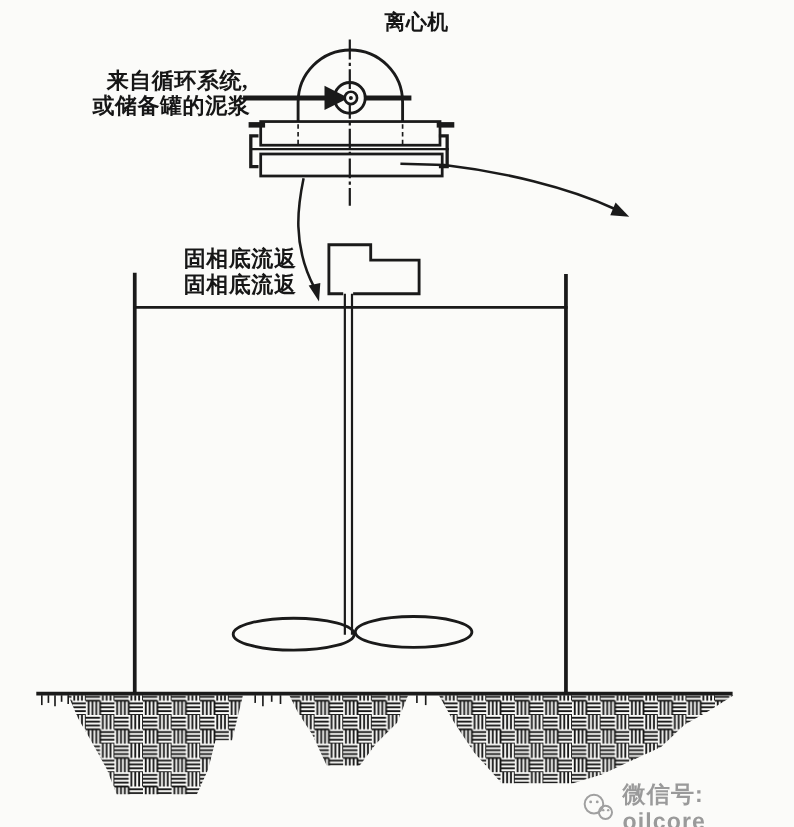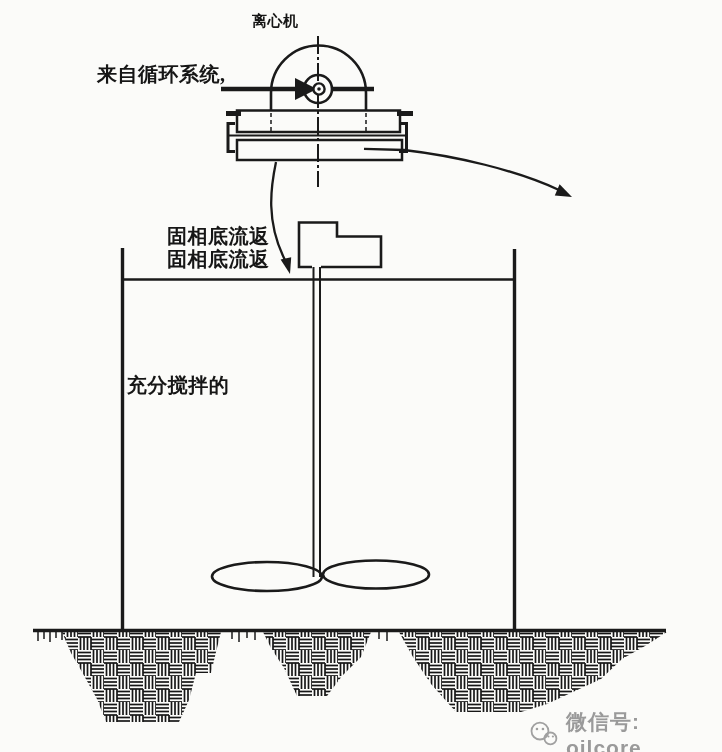--- a/index.html
+++ b/index.html
@@ -5,21 +5,21 @@
   html,body{margin:0;padding:0;background:#e8e8e6;}
   #page{
     position:relative;width:722px;height:752px;background:#fbfbf9;
     font-family:"Liberation Sans", sans-serif;overflow:hidden;
   }
   .lbl{
     position:absolute;color:#161616;font-weight:700;font-size:20px;
     line-height:22.5px;white-space:nowrap;letter-spacing:0.5px;
   }
   .lbl div{white-space:nowrap;}
-  #centrifuge-label{left:252px;top:10px;width:140px;text-align:left;font-size:15px;}
+  #centrifuge-label{left:268px;top:10px;width:140px;text-align:right;font-size:19px;}
   #feed-label{left:84px;top:63px;text-align:left;}
   #feed-label .l1{margin-left:13px;font-family:Liberation Serif, serif;}
   #overflow-label{left:458px;top:199px;width:234px;text-align:center;}
   #underflow-label{left:167px;top:225px;text-align:left;}
   #tank-label{left:126px;top:374px;width:104px;text-align:center;}
   #watermark{
     position:absolute;left:528px;top:708px;display:flex;align-items:center;
     color:#9a9a9a;font-weight:700;font-size:21px;letter-spacing:1px;
   }
   #watermark .wm-text{margin-left:6px;}
@@ -134,30 +134,30 @@
         <line x1="379" y1="632" x2="379" y2="639"></line>
         <line x1="387" y1="632" x2="387" y2="641"></line>
       </g>
     </g>
   </svg>
 
   <div class="lbl" id="centrifuge-label">离心机</div>
 
   <div class="lbl" id="feed-label">
     <div class="l1">来自循环系统,</div>
+    <div class="l2">或储备罐的泥浆</div>
   </div>
 
 
   <div class="lbl" id="underflow-label">
     <div>固相底流返</div>
     <div>固相底流返</div>
   </div>
 
   <div class="lbl" id="tank-label">
-    <div>充分搅拌的</div>
   </div>
 
   <div id="watermark">
     <svg width="32" height="28" viewBox="0 0 32 28" style="position:static;">
       <g stroke="#a0a0a0" stroke-width="1.8" fill="none">
         <circle cx="12" cy="11" r="8.5"></circle>
         <circle cx="22.5" cy="18.5" r="6"></circle>
       </g>
       <g fill="#a0a0a0">
         <circle cx="9" cy="9" r="1.3"></circle>

